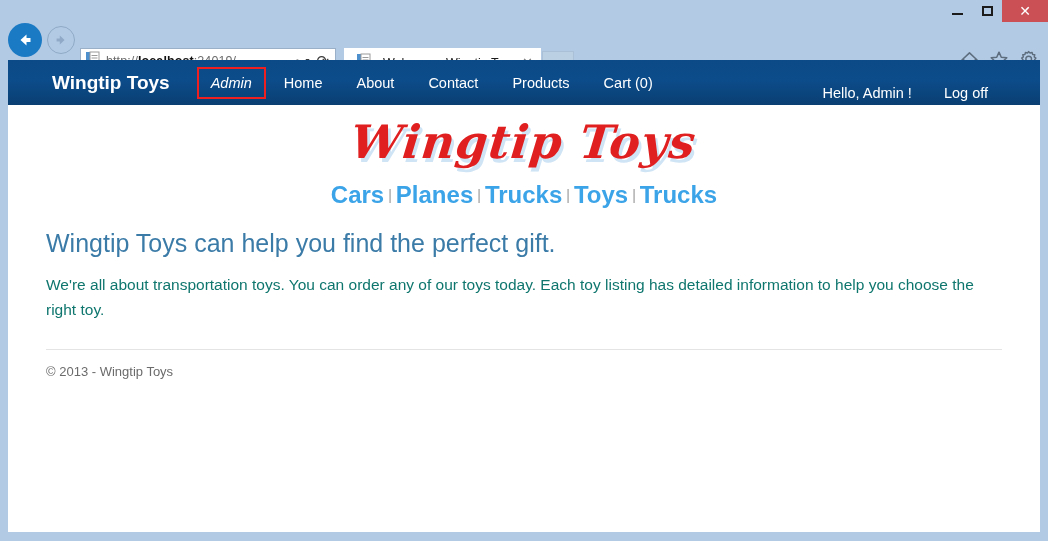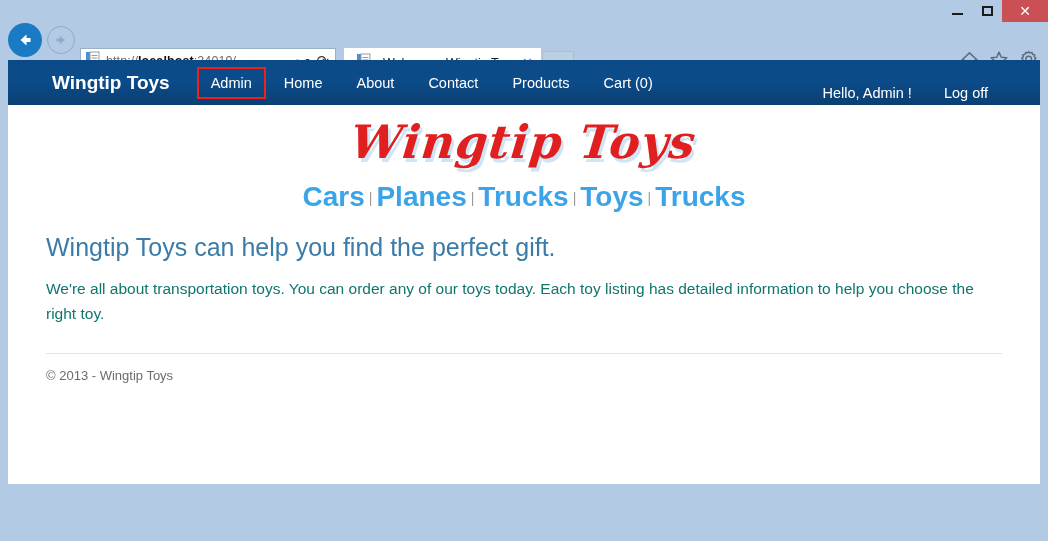--- a/index.html
+++ b/index.html
@@ -208,21 +208,21 @@
     align-items: center;
     gap: 10px;
   }
   .tool-icons svg { display: block; }
 
   
   .viewport {
     position: absolute;
     left: 8px; top: 60px;
     width: 1032px;
-    height: 424px;
+    height: 472px;
     background: #ffffff;
     overflow: hidden;
   }
 
   
   .site-nav {
     position: relative;
     height: 45px;
     background: linear-gradient(to bottom, #0b4a86 0%, #0c4c8a 45%, #0a3f72 100%);
     display: flex;
@@ -250,20 +250,21 @@
     padding: 0 17px;
     white-space: nowrap;
     text-decoration: none;
     position: relative;
   }
   .nav-link.highlighted {
     outline: 2px solid #f02020;
     outline-offset: 3px;
     padding: 3px 9px;
     margin: 8px 6px;
+    font-style: italic;
   }
   .nav-right {
     position: absolute;
     right: 36px;
     display: flex;
     align-items: center;
     margin-top: 20px;
   }
   .nav-right .nav-link {
     padding: 0 16px;
@@ -289,21 +290,21 @@
     text-shadow: 3px 4px 0 #cfe4f5;
     transform: skewX(-6deg);
   }
   .category-links {
     text-align: center;
     padding-top: 12px;
     white-space: nowrap;
   }
   .cat-link {
     color: #3ba3e8;
-    font-size: 28px;
+    font-size: 24px;
     font-weight: bold;
     text-decoration: none;
   }
   .cat-sep {
     color: #9b9b9b;
     font-size: 14px;
     padding: 0 4px;
     position: relative;
     top: -3px;
   }

